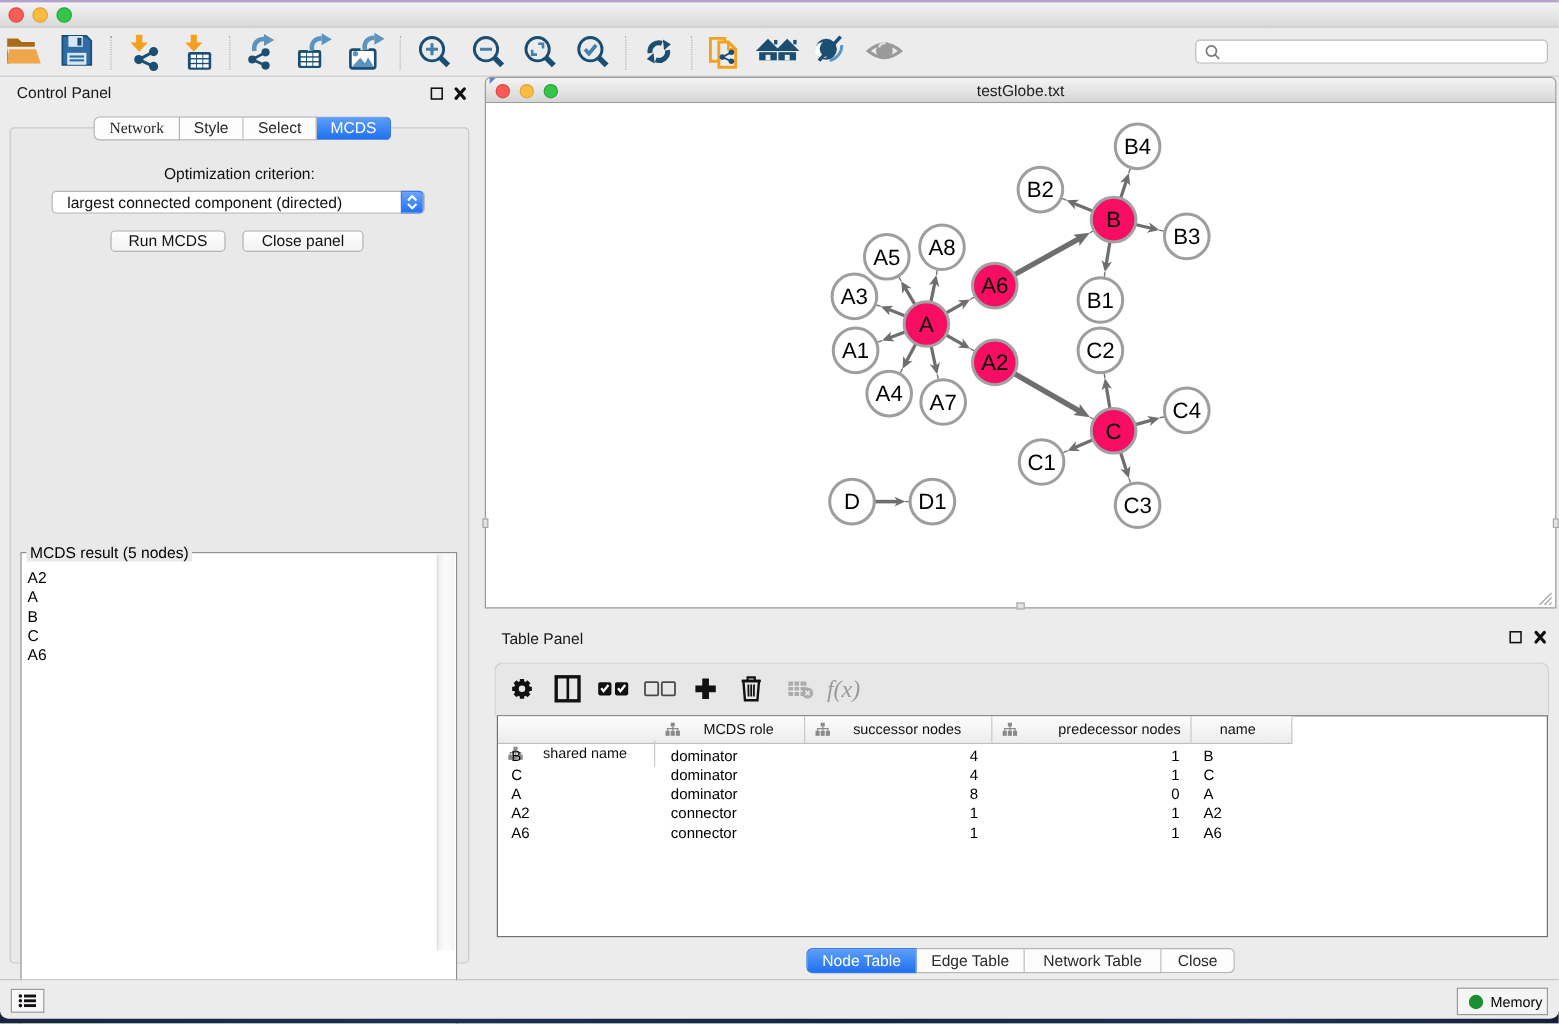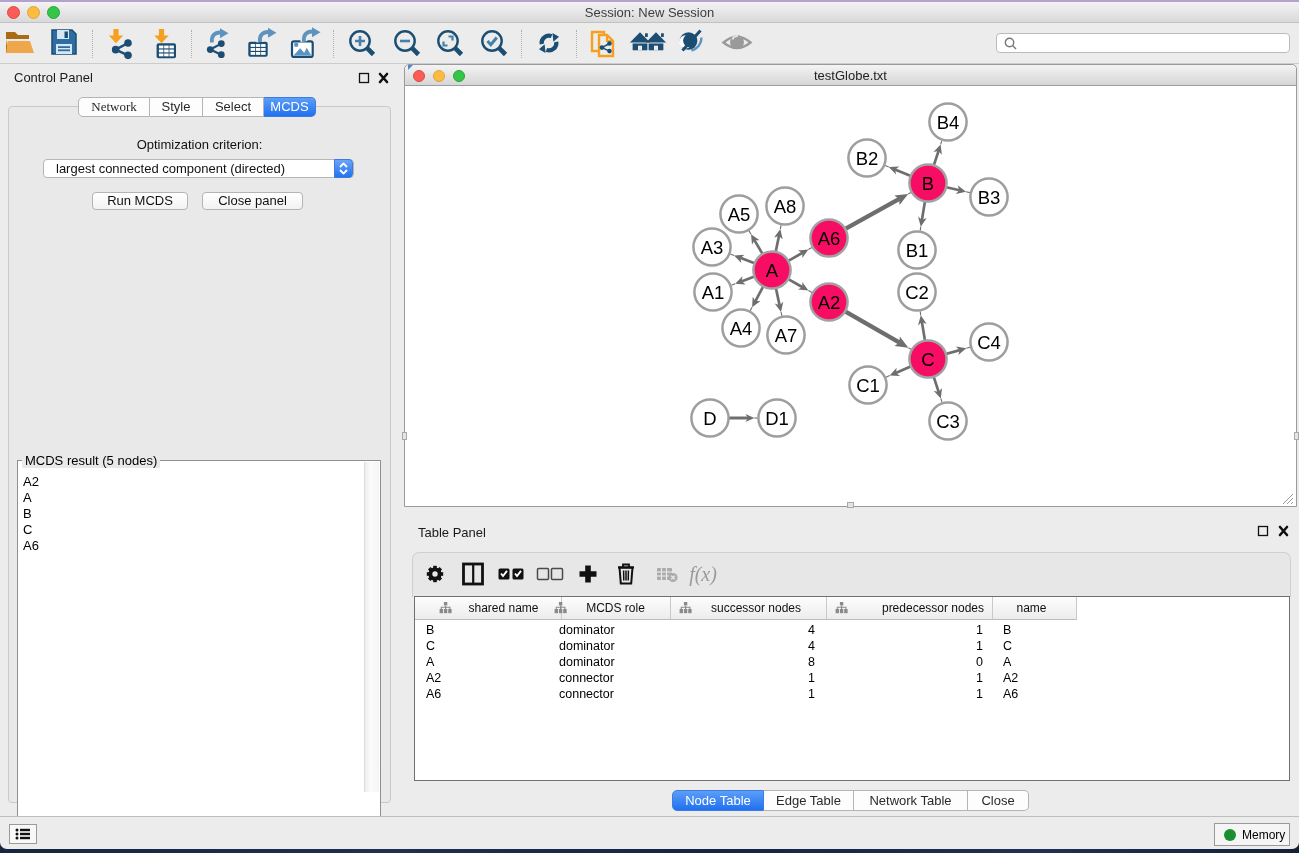--- a/index.html
+++ b/index.html
@@ -26,21 +26,20 @@
 #fieldset{left:17px;top:460px;width:364px;height:421px;background:#fff;border:1px solid #8f8f8f;}
 #fieldset .legend{position:absolute;left:4px;top:-8px;background:#e9e9e9;padding:0 3px;font-size:13px;color:#000;}
 #fieldset .items{position:absolute;left:5px;top:13px;font-size:13px;color:#000;line-height:16px;}
 #fieldset .scroll{position:absolute;right:1px;top:1px;width:15px;height:330px;background:linear-gradient(to right,#ededed,#fbfbfb 40%,#f4f4f4);border-left:1px solid #dcdcdc;}
 </style></head><body>
 <div class="abs" id="wallpaper-top"></div>
 <div class="abs" id="titlebar">
   <div class="tl" style="left:7px;top:4px;background:#fc5b57;border:1px solid #d94c42;"></div>
   <div class="tl" style="left:27px;top:4px;background:#fdbc40;border:1px solid #dfa338;"></div>
   <div class="tl" style="left:47px;top:4px;background:#35c649;border:1px solid #2aa638;"></div>
-  <div class="t">Session: New Session</div>
 </div>
 <div class="abs" id="toolbar">
   <div class="tsep" style="left:92px"></div>
   <div class="tsep" style="left:191px"></div>
   <div class="tsep" style="left:333px"></div>
   <div class="tsep" style="left:521px"></div>
   <div class="tsep" style="left:576px"></div>
   <svg class="abs" style="left:0;top:0" width="780" height="40" id="tbicons">
       <g transform="translate(20,18)">
         <path d="M-14,-10 L-5,-10 L-2,-7 L9,-7 L9,-3 L-14,-3 Z" fill="#a96b16"></path>
@@ -209,21 +208,21 @@
 <div class="abs" id="cp-title">Control Panel</div>
 <svg class="abs" style="left:358px;top:71px" width="34" height="14" viewBox="0 0 34 14">
     <rect x="1.5" y="2.5" width="9" height="9" fill="none" stroke="#111" stroke-width="1.3"></rect>
     <path d="M22 3 L29 11 M29 3 L22 11" stroke="#111" stroke-width="2.6" stroke-linecap="round"></path>
   </svg>
 <div class="abs" id="cp-body"></div>
 <div class="abs" id="cp-tabs">
   <div class="tab" style="left:0;width:72px;border-radius:5px 0 0 5px;font-family:Liberation Serif, serif;">Network</div>
   <div class="tab" style="left:72px;width:53px;border-left:none;">Style</div>
   <div class="tab" style="left:125px;width:61px;border-left:none;">Select</div>
-  <div class="tab sel" style="left:186px;width:52px;border-left:none;border-radius:0 5px 5px 0;">MCDS</div>
+  <div class="tab sel" style="left:186px;width:62px;border-left:none;border-radius:0 5px 5px 0;">MCDS</div>
 </div>
 <div class="abs" id="opt-label">Optimization criterion:</div>
 <div class="abs" id="dd">
     <span class="txt">largest connected component (directed)</span>
   <div class="cap"><svg width="17" height="17" viewBox="0 0 17 17">
         <path d="M5 7 L8.5 3.4 L12 7" fill="none" stroke="#fff" stroke-width="1.8" stroke-linejoin="round"></path>
         <path d="M5 10 L8.5 13.6 L12 10" fill="none" stroke="#fff" stroke-width="1.8" stroke-linejoin="round"></path>
       </svg></div>
 </div>
 <div class="btn" style="left:92px;top:192px;width:96px;">Run MCDS</div>
@@ -436,21 +435,21 @@
           <path d="M4.2,1.7 L7.8,5.3 M7.8,1.7 L4.2,5.3" stroke="#e7e7e7" stroke-width="1.4"></path>
         </g>
       </g>
 <g transform="translate(290,21)">
         <text x="0" y="7" text-anchor="middle" font-family="Liberation Serif,serif" font-style="italic" font-size="20" fill="#9a9a9a">f(x)</text>
       </g>
     </svg>
 </div>
 <div class="abs" id="tbl">
   <div id="tbl-head">
-    <div class="hcell" style="left:16px;width:131px;">
+    <div class="hcell" style="left:0;width:131px;margin-top:20px;">
         <svg width="13" height="12" viewBox="0 0 13 12">
           <g fill="#8a8a8a">
             <rect x="4.9" y="0" width="3.4" height="3.4"></rect>
             <rect x="0.6" y="7" width="3.4" height="4.2"></rect>
             <rect x="4.9" y="7" width="3.4" height="4.2"></rect>
             <rect x="9.2" y="7" width="3.4" height="4.2"></rect>
             <path d="M6.6,3.4 L6.6,5.2 M2.3,7 L2.3,5.2 L10.9,5.2 L10.9,7 M6.6,5.2 L6.6,7" stroke="#8a8a8a" stroke-width="1.1" fill="none"></path>
           </g>
         </svg>
         <span>shared name</span>

